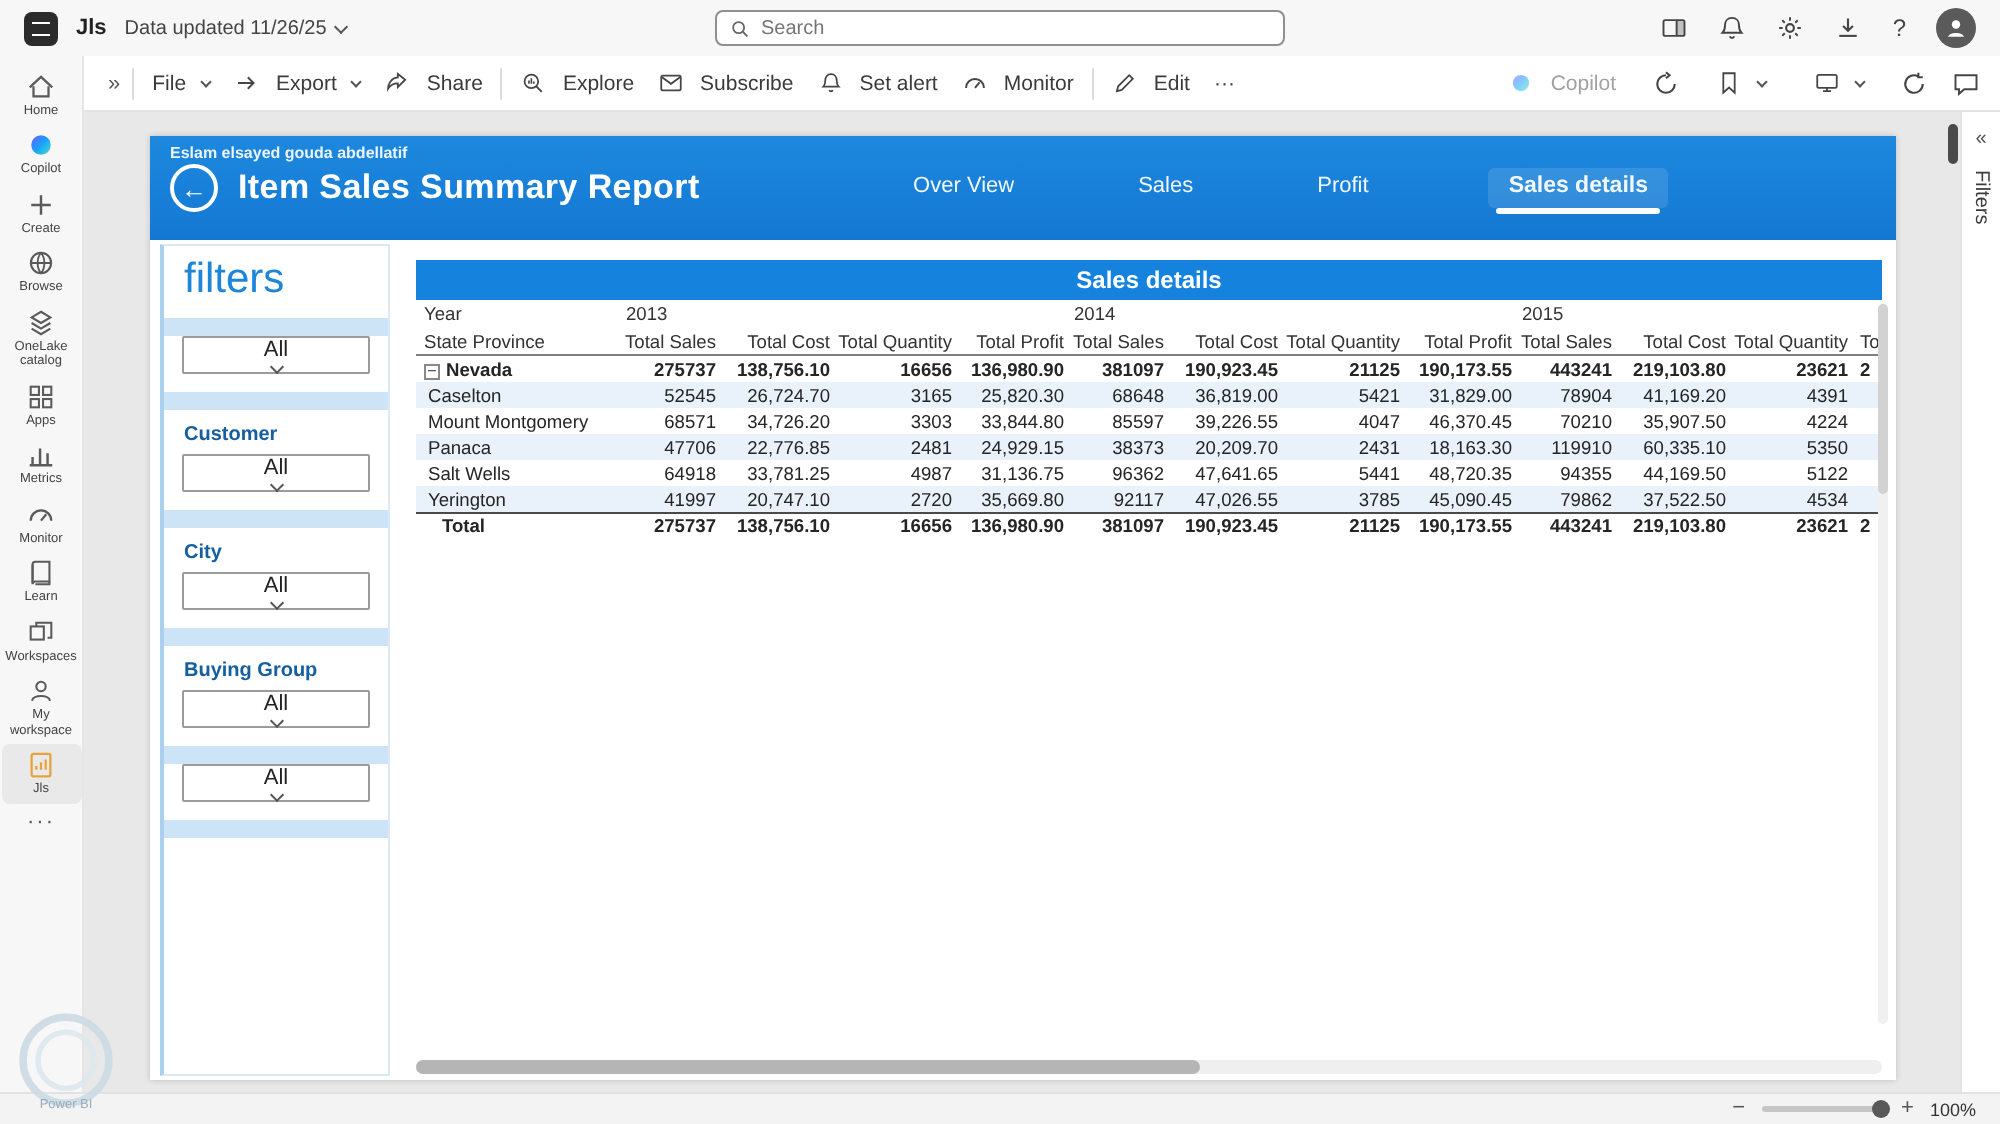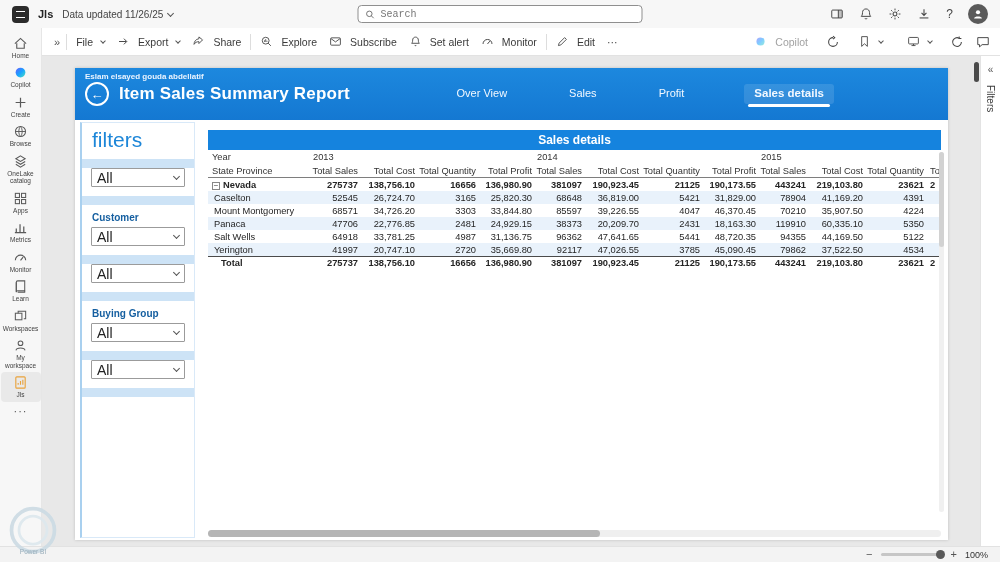--- a/index.html
+++ b/index.html
@@ -10,21 +10,21 @@
   
   .topbar { position:absolute; top:0; left:0; right:0; height:28px; background:#f7f7f7; display:flex; align-items:center; justify-content:space-between; padding:0 12px; z-index:30; }
   .tb-left { display:flex; align-items:center; gap:9px; }
   .logo-sq { width:17px; height:17px; background:#2b2b2b; border-radius:4px; display:flex; align-items:center; justify-content:center; }
   .logo-sq i { width:9px; height:7px; border-top:1.5px solid #fff; border-bottom:1.5px solid #fff; display:block; }
   .app-label { font-weight:bold; font-size:11px; color:#222; }
   .updated { display:flex; align-items:center; gap:5px; font-size:10px; color:#444; }
   .chev { width:5px; height:5px; border-right:1.2px solid #555; border-bottom:1.2px solid #555; transform:rotate(45deg); display:inline-block; margin-top:-2px; }
   .search { position:absolute; left:50%; transform:translateX(-50%); top:5px; width:285px; height:18px; border:1px solid #8f8f8f; border-radius:4px; background:#fff; display:flex; align-items:center; gap:5px; padding:0 6px; }
   .search svg { width:11px; height:11px; display:block; }
-  .search input { border:none; outline:none; flex:1; font-size:10px; font-family:Liberation Mono, monospace; color:#333; background:transparent; }
+  .search input { border:none; outline:none; flex:1; font-size:10px; font-family:Liberation Sans, sans-serif; color:#333; background:transparent; }
   .tb-right { display:flex; align-items:center; gap:15px; }
   .tb-ricon svg { width:14px; height:14px; display:block; }
   .help-q { font-size:12px; color:#454545; }
   .avatar { width:20px; height:20px; border-radius:50%; background:#5a5a5a; display:flex; align-items:center; justify-content:center; }
   .avatar svg { width:14px; height:14px; display:block; }
 
   
   .toolbar { position:absolute; top:28px; left:42px; right:0; height:28px; background:#fff; border-bottom:1px solid #e2e2e2; display:flex; align-items:center; padding:0 10px 0 8px; z-index:25; }
   .tb-item { display:flex; align-items:center; gap:8px; padding:0 6px; font-size:10.5px; color:#3b3b3b; height:22px; border-radius:3px; white-space:nowrap; }
   .tb-item svg { width:13px; height:13px; display:block; }
@@ -67,21 +67,21 @@
   .tabs { margin-left:auto; display:flex; align-items:center; gap:58px; margin-right:104px; }
   .tab { font-size:11px; color:#f2f8ff; position:relative; padding:3px 2px 5px; }
   .tab.active { font-weight:bold; font-size:11.5px; background:rgba(255,255,255,.12); border-radius:3px; padding:3px 10px 5px; }
   .tab.active::after { content:""; position:absolute; left:4px; right:4px; bottom:-3px; height:3px; background:#fff; border-radius:2px; }
 
   
   .filters-panel { position:absolute; left:5px; top:54px; width:115px; height:416px; background:#fff; border:1px solid #d9e9f8; border-left:2px solid #a9d0ef; overflow:hidden; }
   .fp-title { color:#1d86d8; font-size:21px; font-weight:400; padding:5px 10px 7px; }
   .fp-stripe { height:9px; background:#cde3f6; }
   .fp-label { color:#155fa0; font-weight:bold; font-size:10px; padding:7px 10px 4px; }
-  .fp-select { margin:0 9px 9px; height:19px; border:1px solid #9b9b9b; background:#fff; display:flex; align-items:center; justify-content:space-between; padding:0 5px; font-size:14px; color:#222; border-radius:1px; }
+  .fp-select { margin:0 9px 9px; height:19px; border:1px solid #9b9b9b; background:#fff; display:flex; align-items:center; justify-content:space-between; padding:0 5px; font-size:11px; color:#222; border-radius:1px;flex-direction:column; }
   .fp-select .chev { border-color:#555; }
 
   
   .table-area { position:absolute; left:133px; top:62px; width:733px; }
   .table-title { height:20px; background:#1583de; color:#fff; font-weight:bold; font-size:12px; display:flex; align-items:center; justify-content:center; }
   .matrix { width:733px; overflow:hidden; background:#fff; }
   .mrow { display:grid; grid-template-columns:104px 50px 57px 61px 56px 50px 57px 61px 56px 50px 57px 61px 56px; width:776px; align-items:center; height:13px; font-size:9.3px; color:#252525; }
   .mrow.measure-row { height:14px; border-bottom:1px solid #7e7e7e; color:#333; }
   .mrow.year-row { height:14px; color:#333; }
   .cell { overflow:hidden; white-space:nowrap; }
@@ -436,20 +436,21 @@
               <span>All</span>
               <i class="chev"></i>
             </div>
             <div class="fp-stripe"></div>
             <div class="fp-label">Customer</div>
             <div class="fp-select">
               <span>All</span>
               <i class="chev"></i>
             </div>
             <div class="fp-stripe"></div>
+            <div class="fp-label">City</div>
             <div class="fp-select">
               <span>All</span>
               <i class="chev"></i>
             </div>
             <div class="fp-stripe"></div>
             <div class="fp-label">Buying Group</div>
             <div class="fp-select">
               <span>All</span>
               <i class="chev"></i>
             </div>

